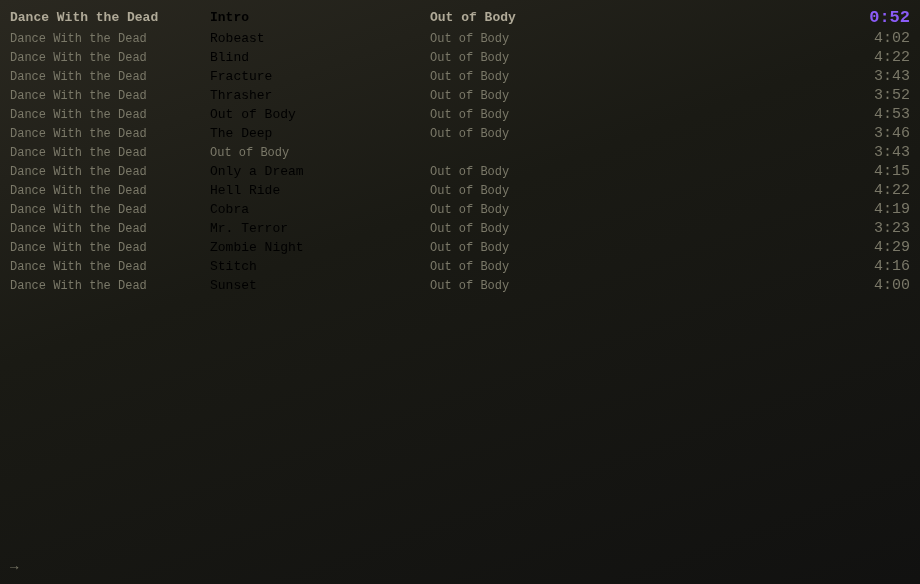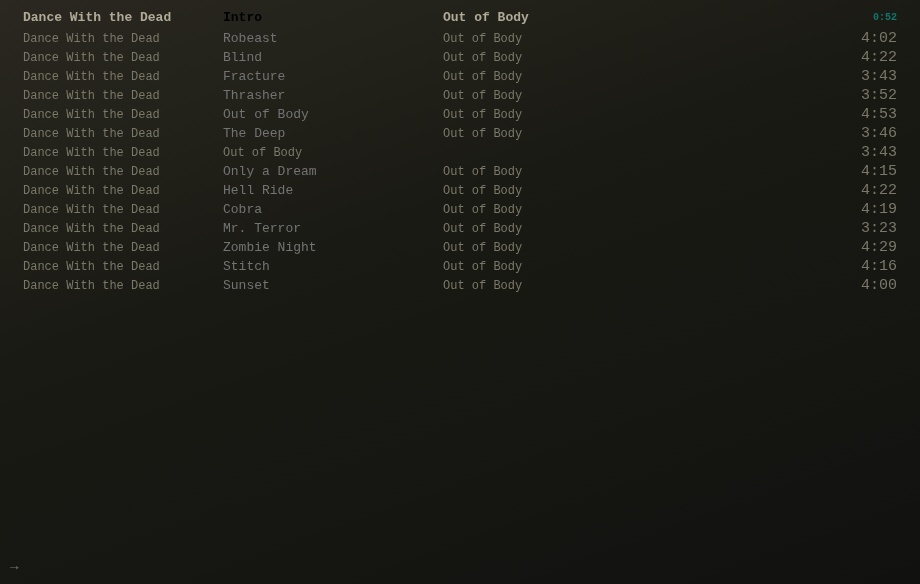--- a/index.html
+++ b/index.html
@@ -21,21 +21,21 @@
 
     .track-list {
       padding: 8px 0;
       width: 100%;
     }
 
     .track-row {
       display: flex;
       align-items: center;
       height: 19px;
-      padding: 0 23px;
+      padding: 0 10px;
       cursor: pointer;
     }
 
     .track-row.header {
       color: #b0aa98;
       font-weight: bold;
       margin-bottom: 2px;
     }
 
     .col-artist {
@@ -46,21 +46,21 @@
     }
 
     .track-row.header .col-artist {
       color: #b0aa98;
       font-size: 13px;
     }
 
     .col-title {
       width: 220px;
       flex-shrink: 0;
-      color: #737373;
+      color: #000000;
       font-size: 13px;
     }
 
     .track-row.header .col-title {
       color: #000000;
     }
 
     .col-album {
       flex: 1;
       color: #7a7868;
@@ -74,22 +74,22 @@
 
     .col-duration {
       width: 60px;
       text-align: right;
       color: #7a7868;
       font-size: 15px;
       flex-shrink: 0;
     }
 
     .track-row.header .col-duration {
-      color: #0f766e;
-      font-size: 10px;
+      color: #8b5cf6;
+      font-size: 17px;
     }
 
     .bottom-arrow {
       position: absolute;
       bottom: 10px;
       left: 10px;
       color: #7a7868;
       font-size: 14px;
     }
   </style>

